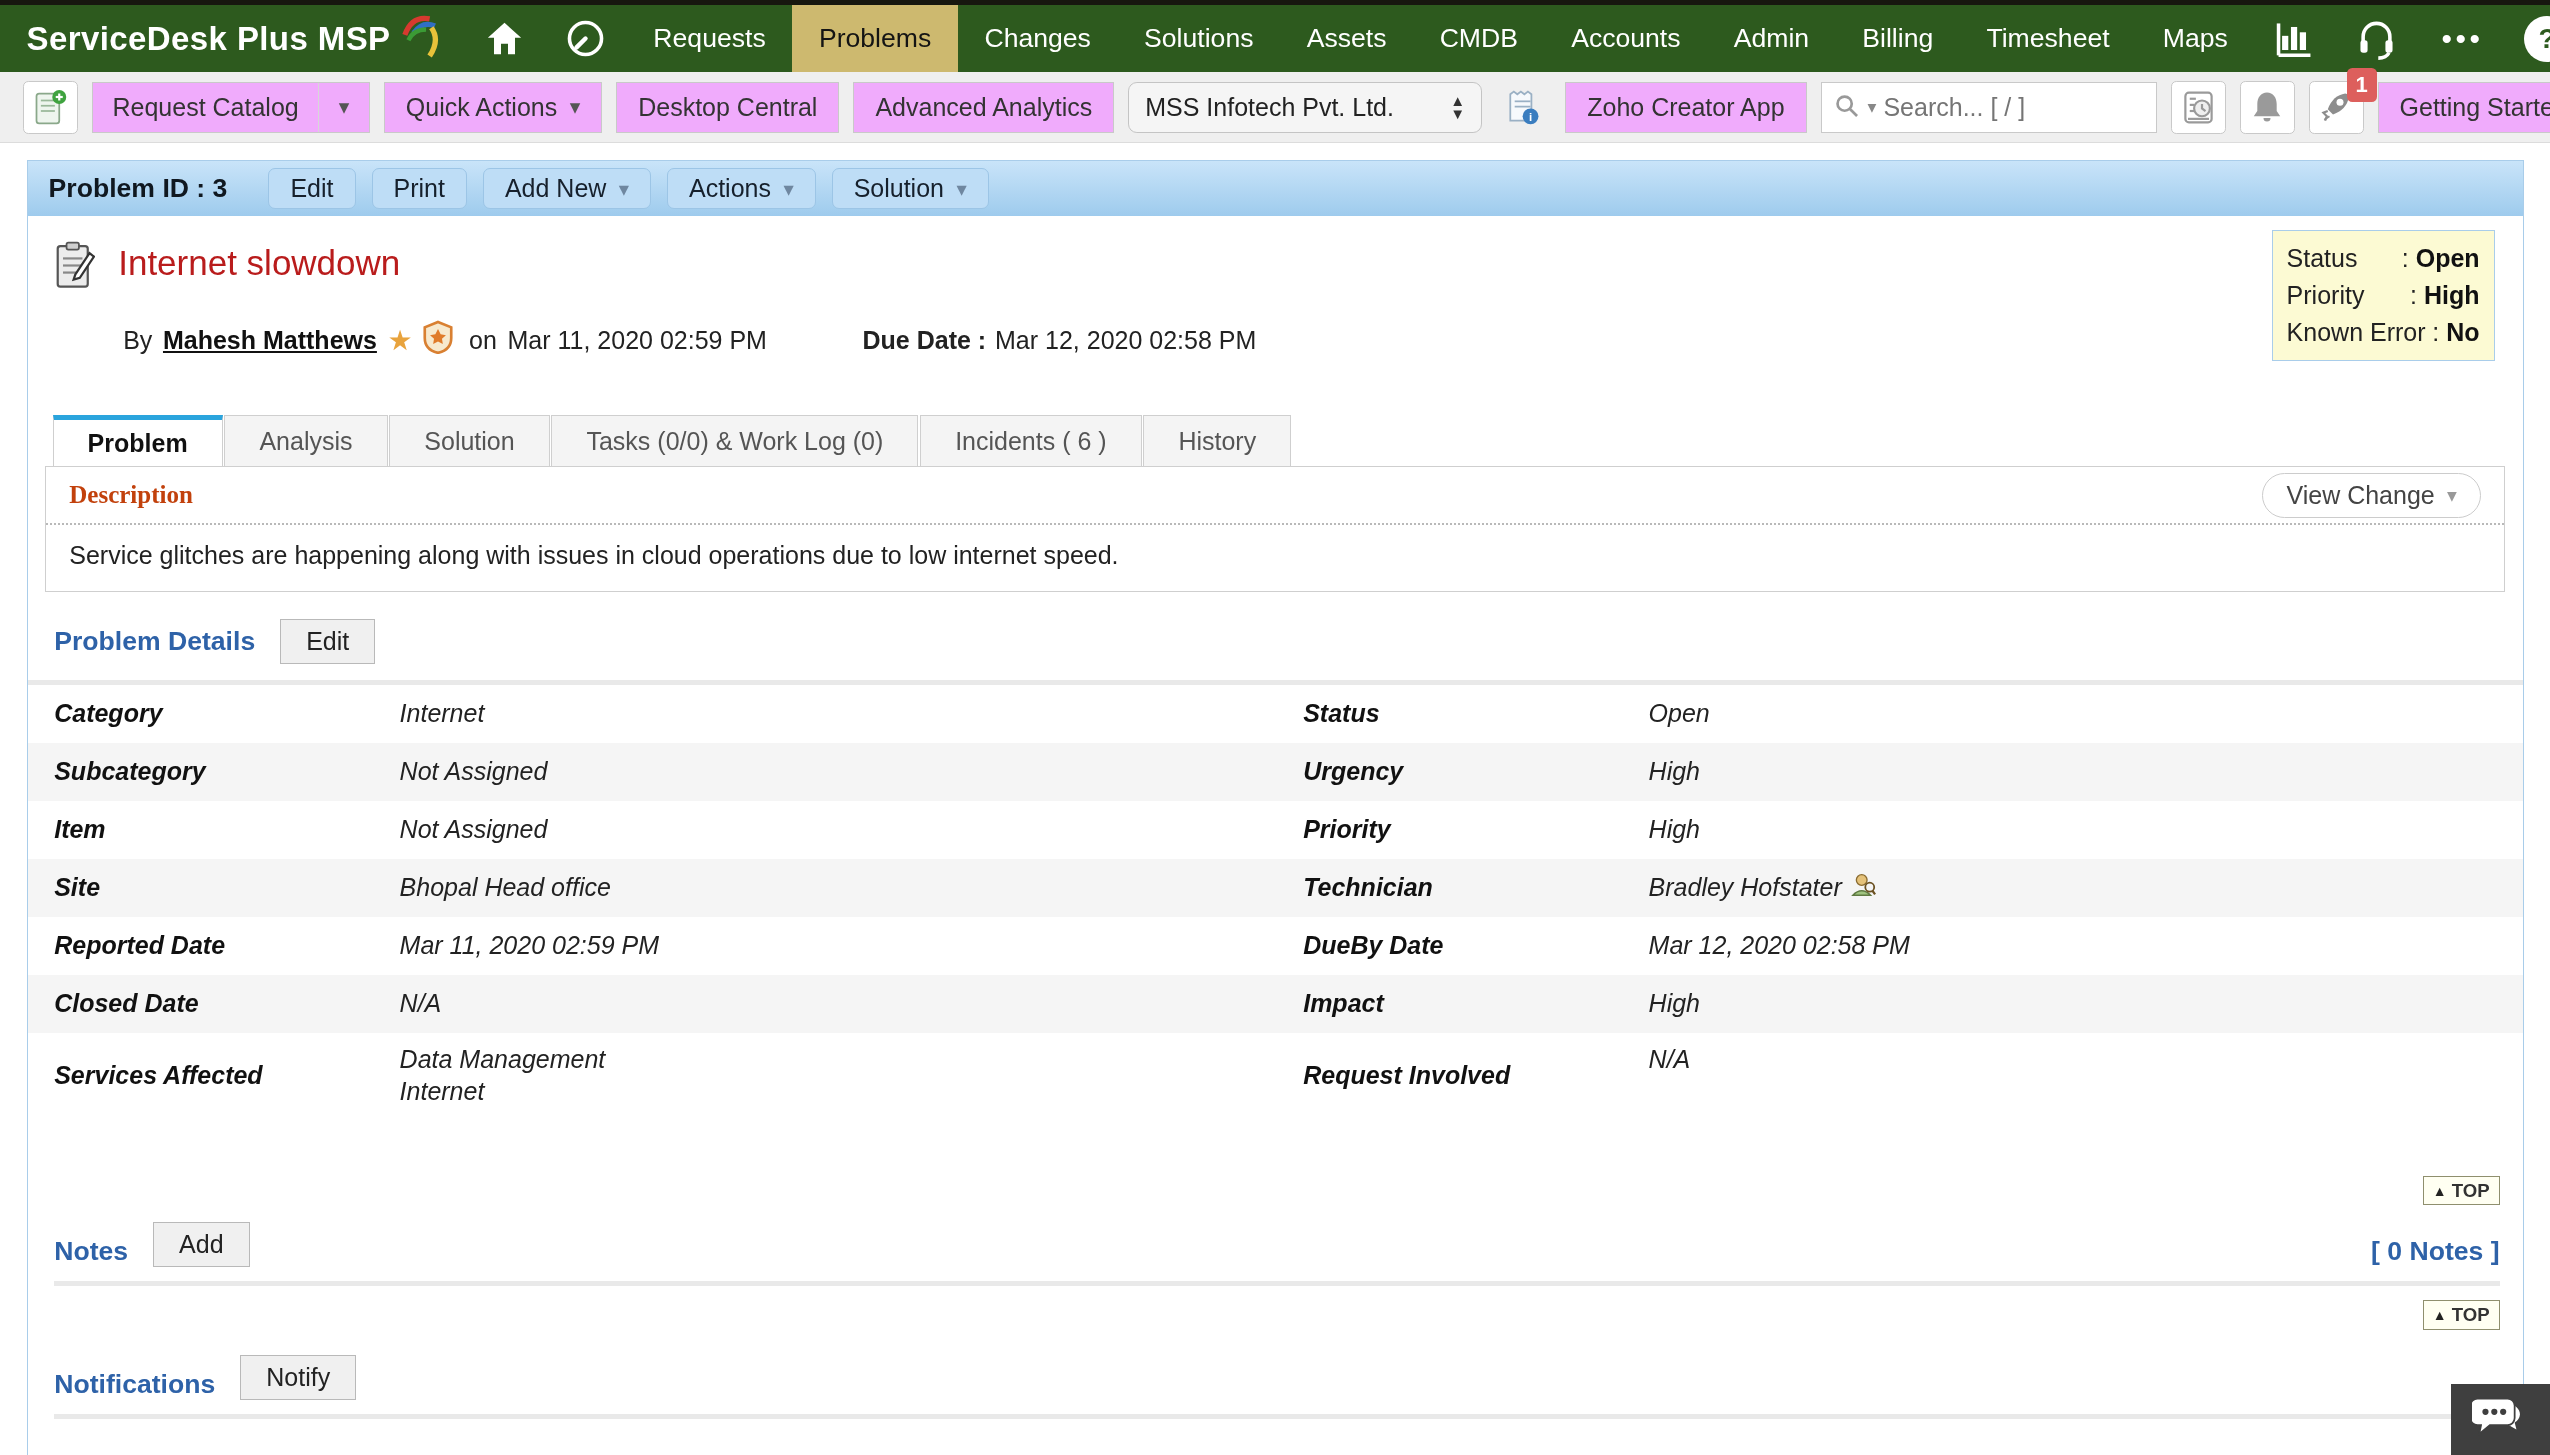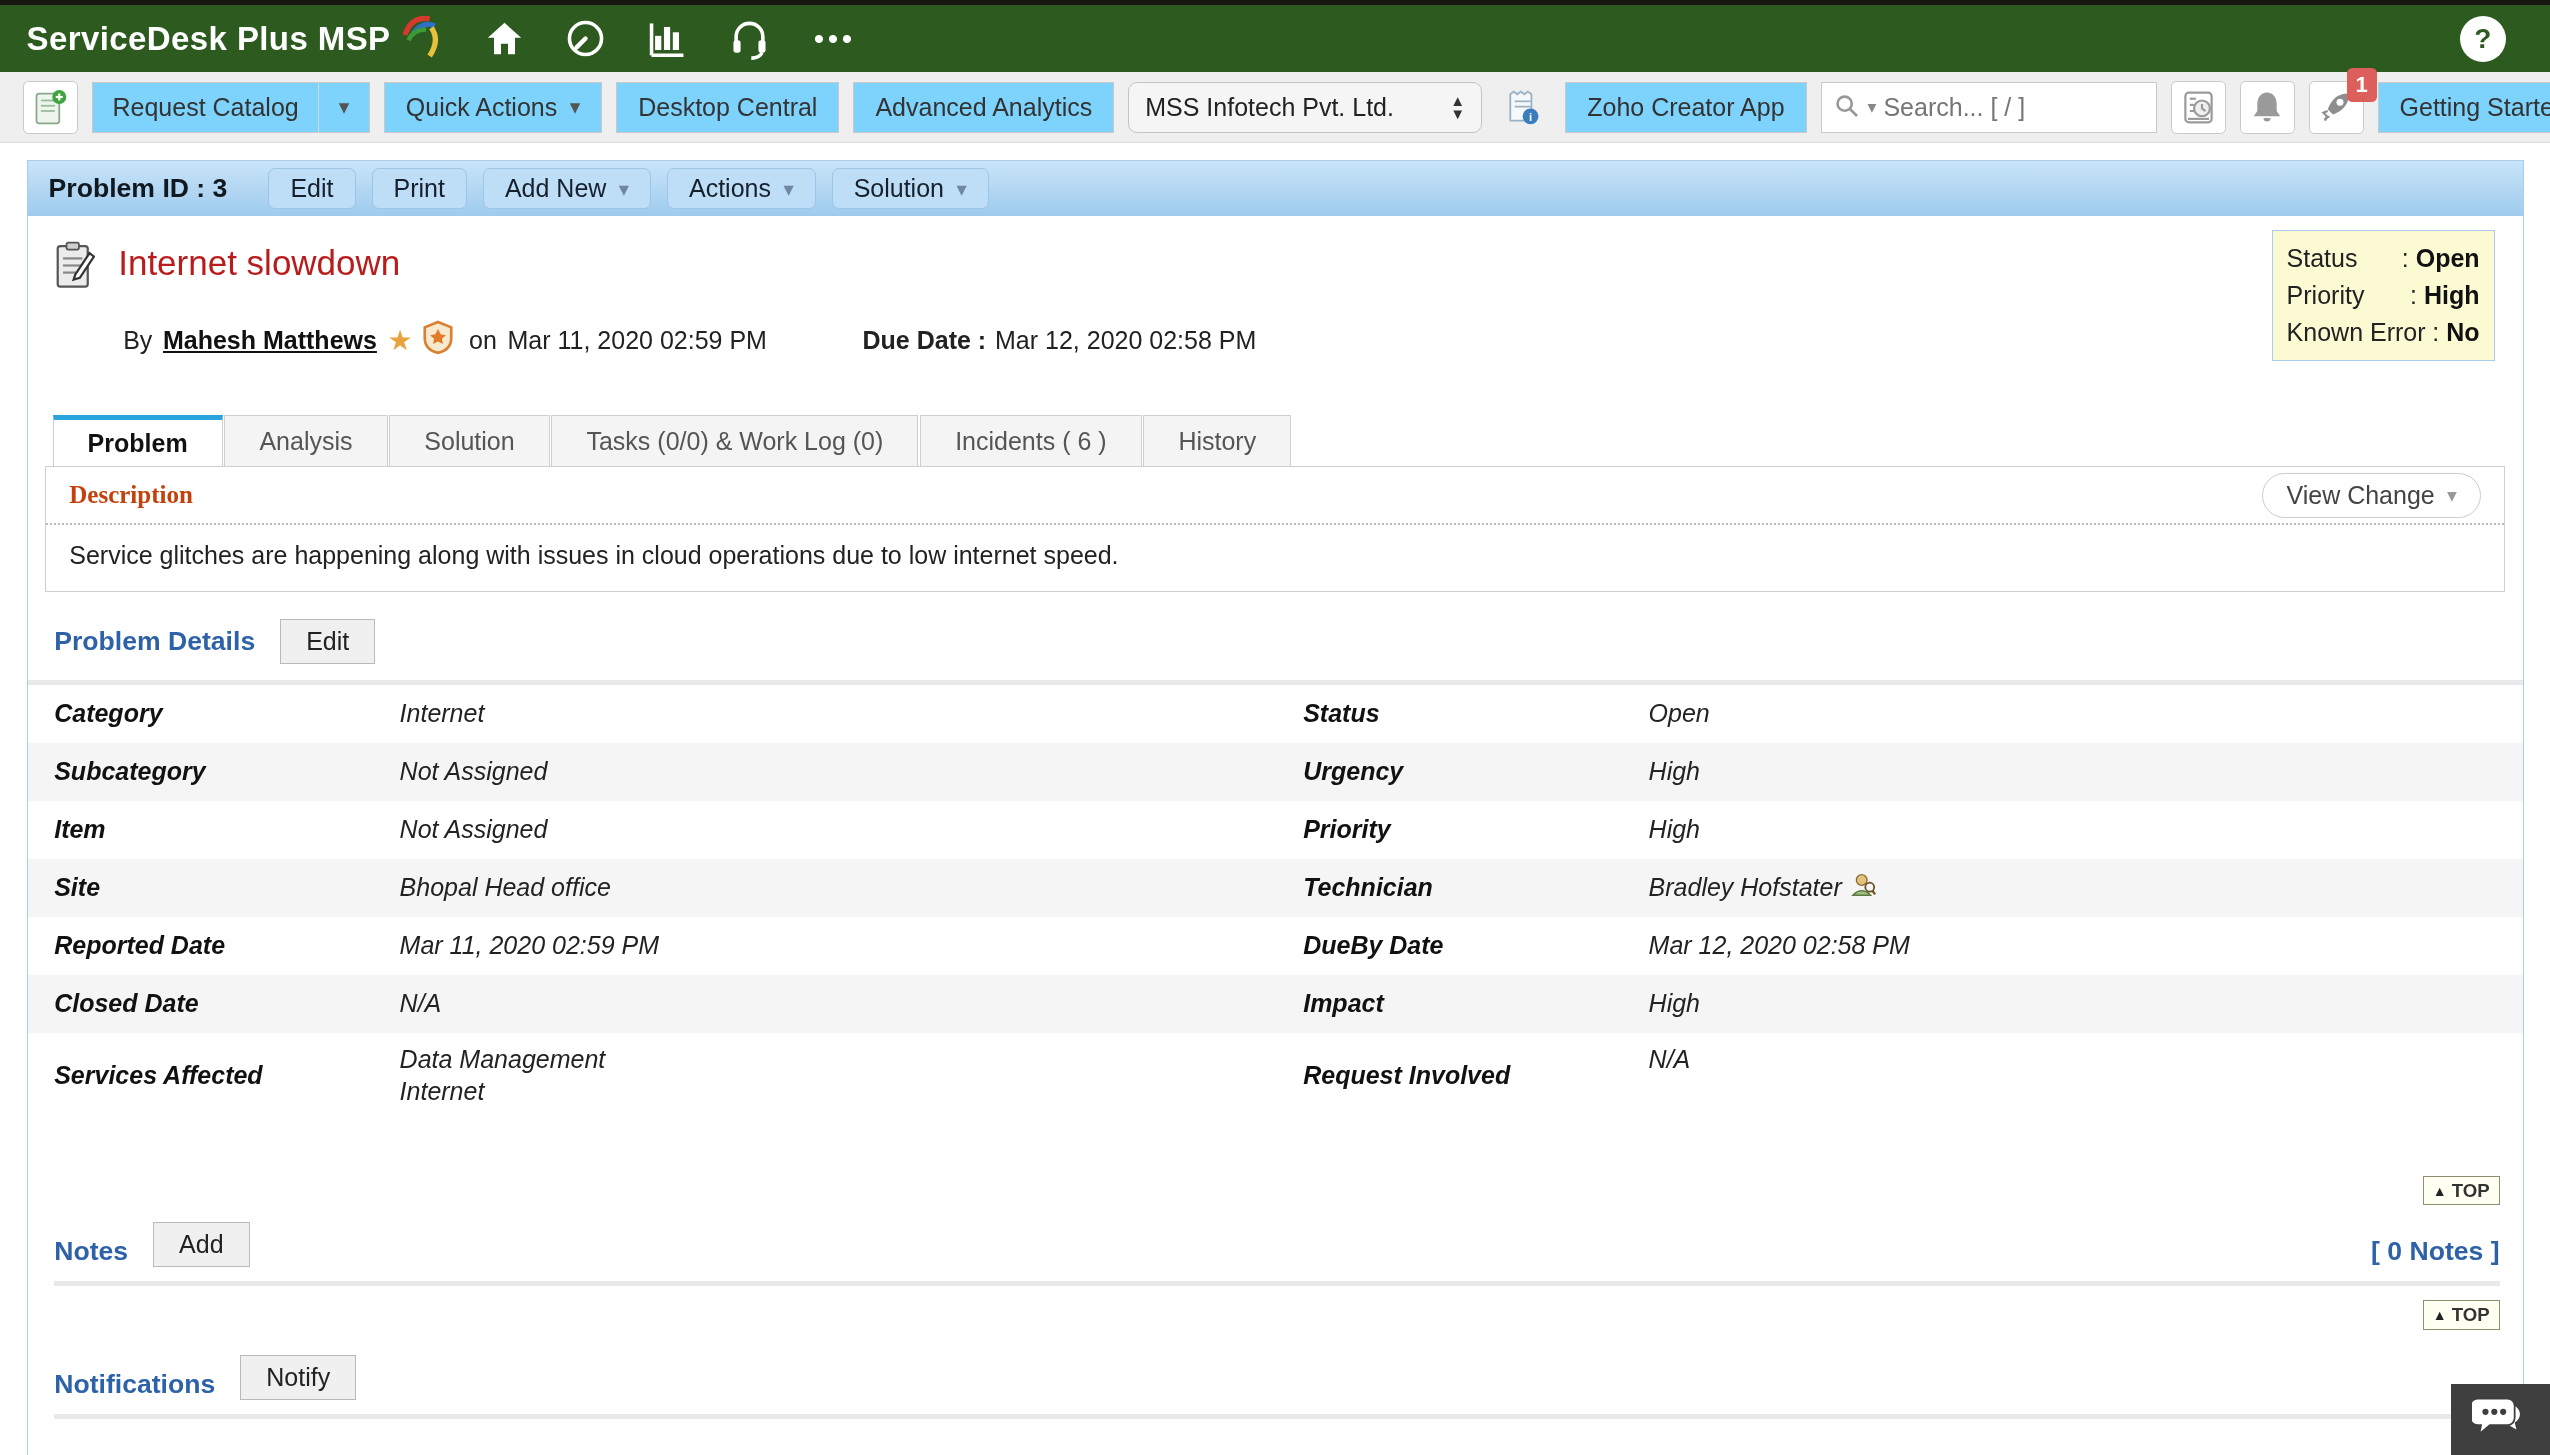--- a/index.html
+++ b/index.html
@@ -31,21 +31,21 @@
   
   .toolbar {
     height:71px; background:#efefef; border-bottom:1.8px solid #dcdcdc;
     display:flex; align-items:center; padding:0 23px; gap:14px; white-space:nowrap;
   }
   .tb-iconbtn {
     width:55px; height:53px; background:#fff; border:1.8px solid #c9c9c9; border-radius:5.3px;
     display:flex; align-items:center; justify-content:center; cursor:pointer; flex-shrink:0;
   }
   .tb-btn {
-    height:51px; background:#7dd3fc; border:1.8px solid #c9c9c9;
+    height:51px; background:#f0abfc; border:1.8px solid #c9c9c9;
     font-size:25px; color:#333; display:flex; align-items:center; padding:0 21px; cursor:pointer; flex-shrink:0;
   }
   .tb-split { padding:0; }
   .tb-split .seg { padding:0 19.5px; display:flex; align-items:center; height:100%; }
   .tb-split .seg.arrow { border-left:1.8px solid #d7d7d7; color:#555; font-size:21px; }
   .account-select {
     height:51px; width:354px; background:#f5f5f5; border:1.8px solid #c4c4c4; border-radius:8.9px;
     display:flex; align-items:center; justify-content:space-between; padding:0 16px;
     font-size:25px; color:#222; cursor:pointer; flex-shrink:0;
   }
@@ -183,20 +183,33 @@
     <svg width="37" height="35" viewBox="0 0 42 40">
       <path d="M21 2 L40 19 H33 V38 H25 V26 H17 V38 H9 V19 H2 Z" fill="#fff"></path>
     </svg>
   </div>
   <div class="nav-icon-btn">
     <svg width="41" height="41" viewBox="0 0 46 46">
       <circle cx="23" cy="23" r="18" stroke="#fff" stroke-width="4" fill="none"></circle>
       <line x1="23" y1="23" x2="13" y2="33" stroke="#fff" stroke-width="5" stroke-linecap="round"></line>
     </svg>
   </div>
+  <nav class="nav-items">
+    <div class="nav-item">Requests</div>
+    <div class="nav-item active">Problems</div>
+    <div class="nav-item">Changes</div>
+    <div class="nav-item">Solutions</div>
+    <div class="nav-item">Assets</div>
+    <div class="nav-item">CMDB</div>
+    <div class="nav-item">Accounts</div>
+    <div class="nav-item">Admin</div>
+    <div class="nav-item">Billing</div>
+    <div class="nav-item">Timesheet</div>
+    <div class="nav-item">Maps</div>
+  </nav>
   <div class="nav-icon-btn">
     <svg width="39" height="41" viewBox="0 0 44 46">
       <rect x="8" y="20" width="7" height="16" fill="#fff"></rect>
       <rect x="18" y="10" width="7" height="26" fill="#fff"></rect>
       <rect x="28" y="16" width="7" height="20" fill="#fff"></rect>
       <line x1="4" y1="42" x2="40" y2="42" stroke="#fff" stroke-width="4"></line>
       <line x1="4" y1="6" x2="4" y2="42" stroke="#fff" stroke-width="4"></line>
     </svg>
   </div>
   <div class="nav-icon-btn">

